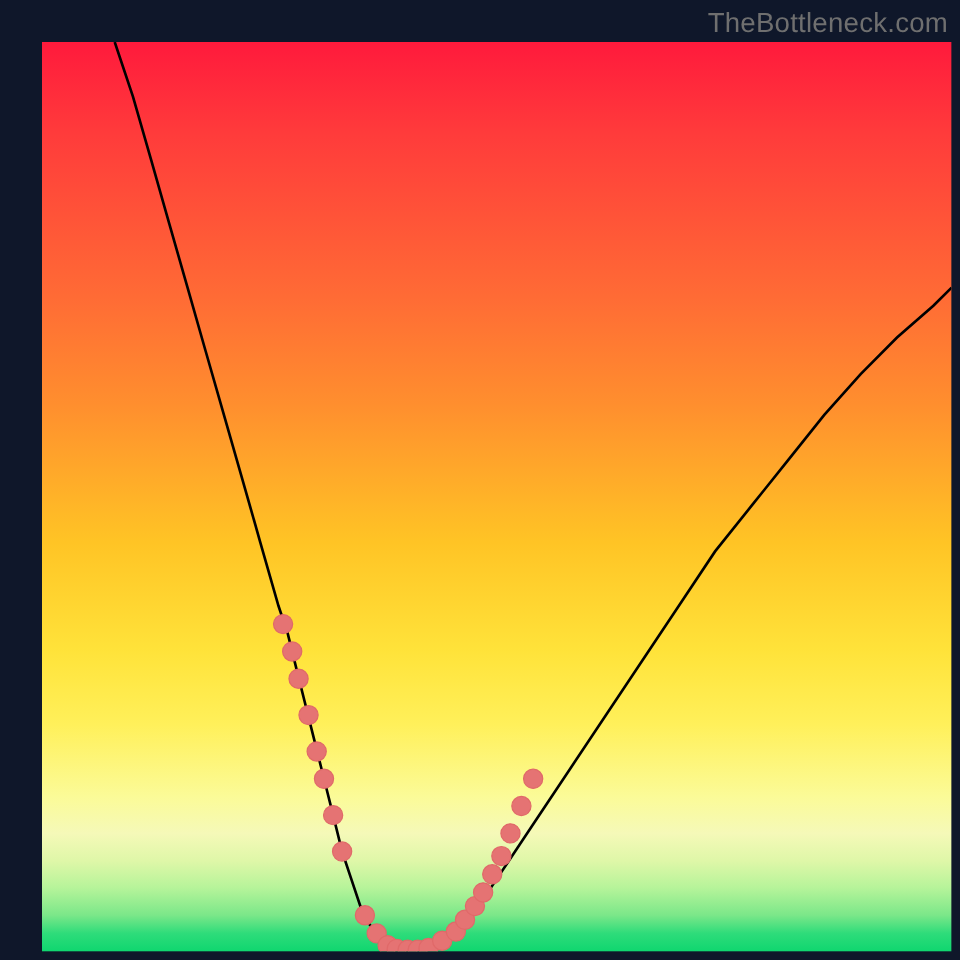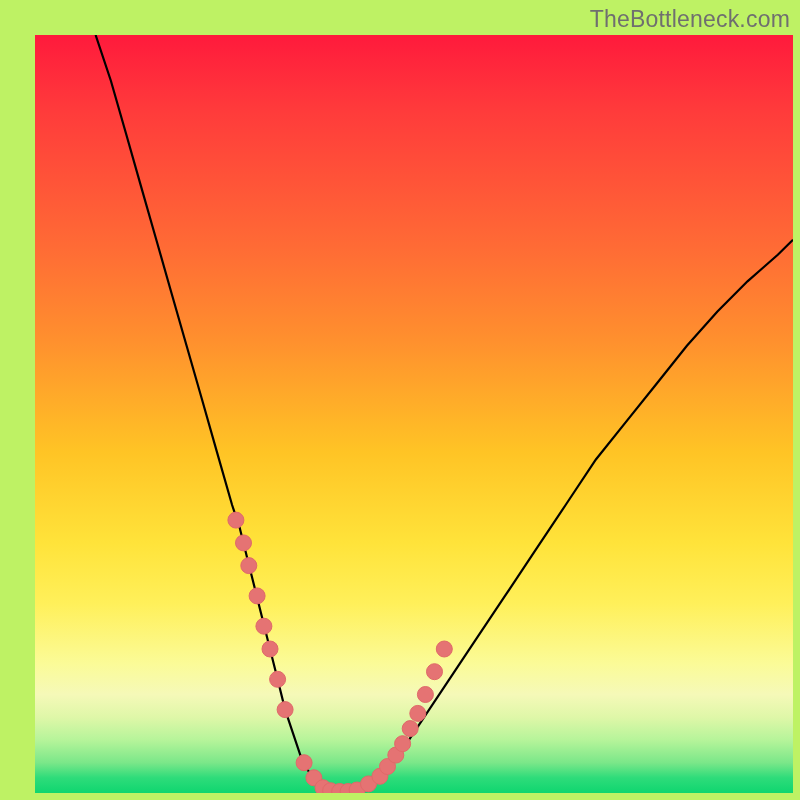--- a/index.html
+++ b/index.html
@@ -10,21 +10,21 @@
     background: #000;
     overflow: hidden;
     font-family: Arial, Helvetica, sans-serif;
   }
   .frame {
     position: absolute;
     left: 0;
     top: 0;
     width: 800px;
     height: 800px;
-    background: #bef264;
+    background: #0f172a;
   }
   .plot {
     position: absolute;
     left: 35px;
     top: 35px;
     width: 758px;
     height: 758px;
     overflow: hidden;
   }
   .gradient {

